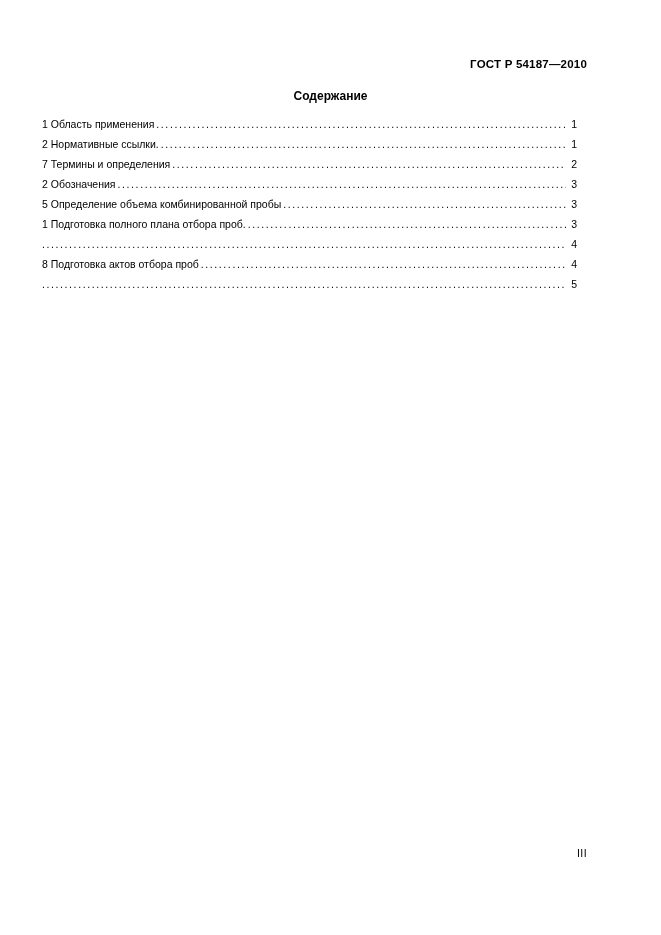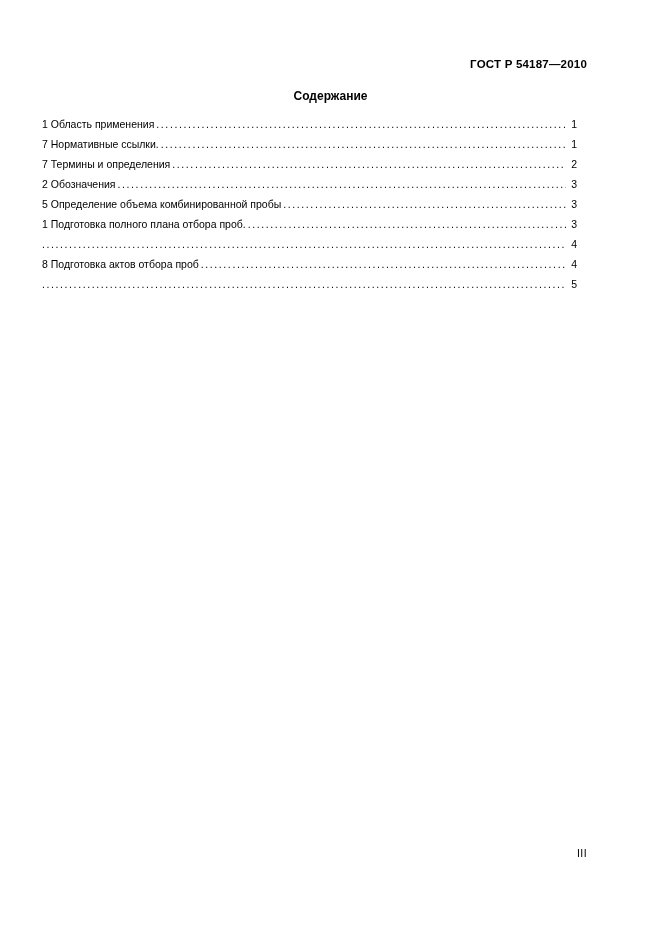--- a/index.html
+++ b/index.html
@@ -94,21 +94,21 @@
 
   <div class="toc">
 
     <div class="toc-row">
       <span class="toc-label">1 Область применения</span>
       <span class="toc-leader">........................................................................................................................................................................................................</span>
       <span class="toc-page">1</span>
     </div>
 
     <div class="toc-row">
-      <span class="toc-label">7 Нормативные ссылки.</span>
+      <span class="toc-label">2 Нормативные ссылки.</span>
       <span class="toc-leader">........................................................................................................................................................................................................</span>
       <span class="toc-page">1</span>
     </div>
 
     <div class="toc-row">
       <span class="toc-label">7 Термины и определения</span>
       <span class="toc-leader">........................................................................................................................................................................................................</span>
       <span class="toc-page">2</span>
     </div>
 

